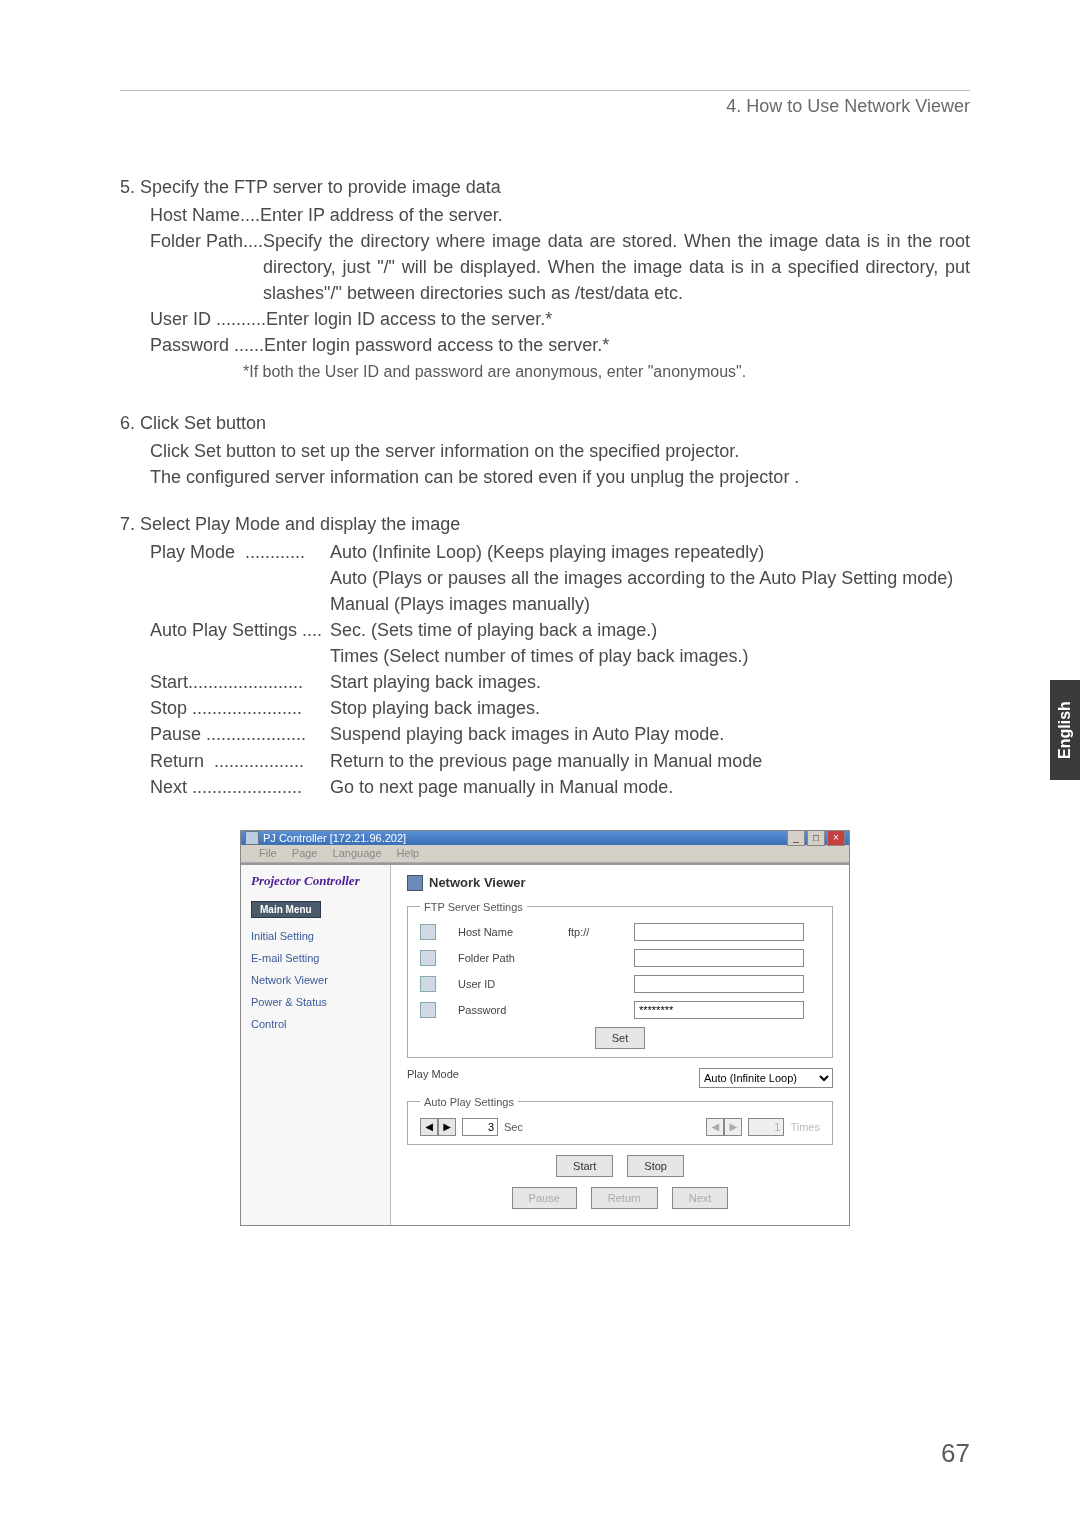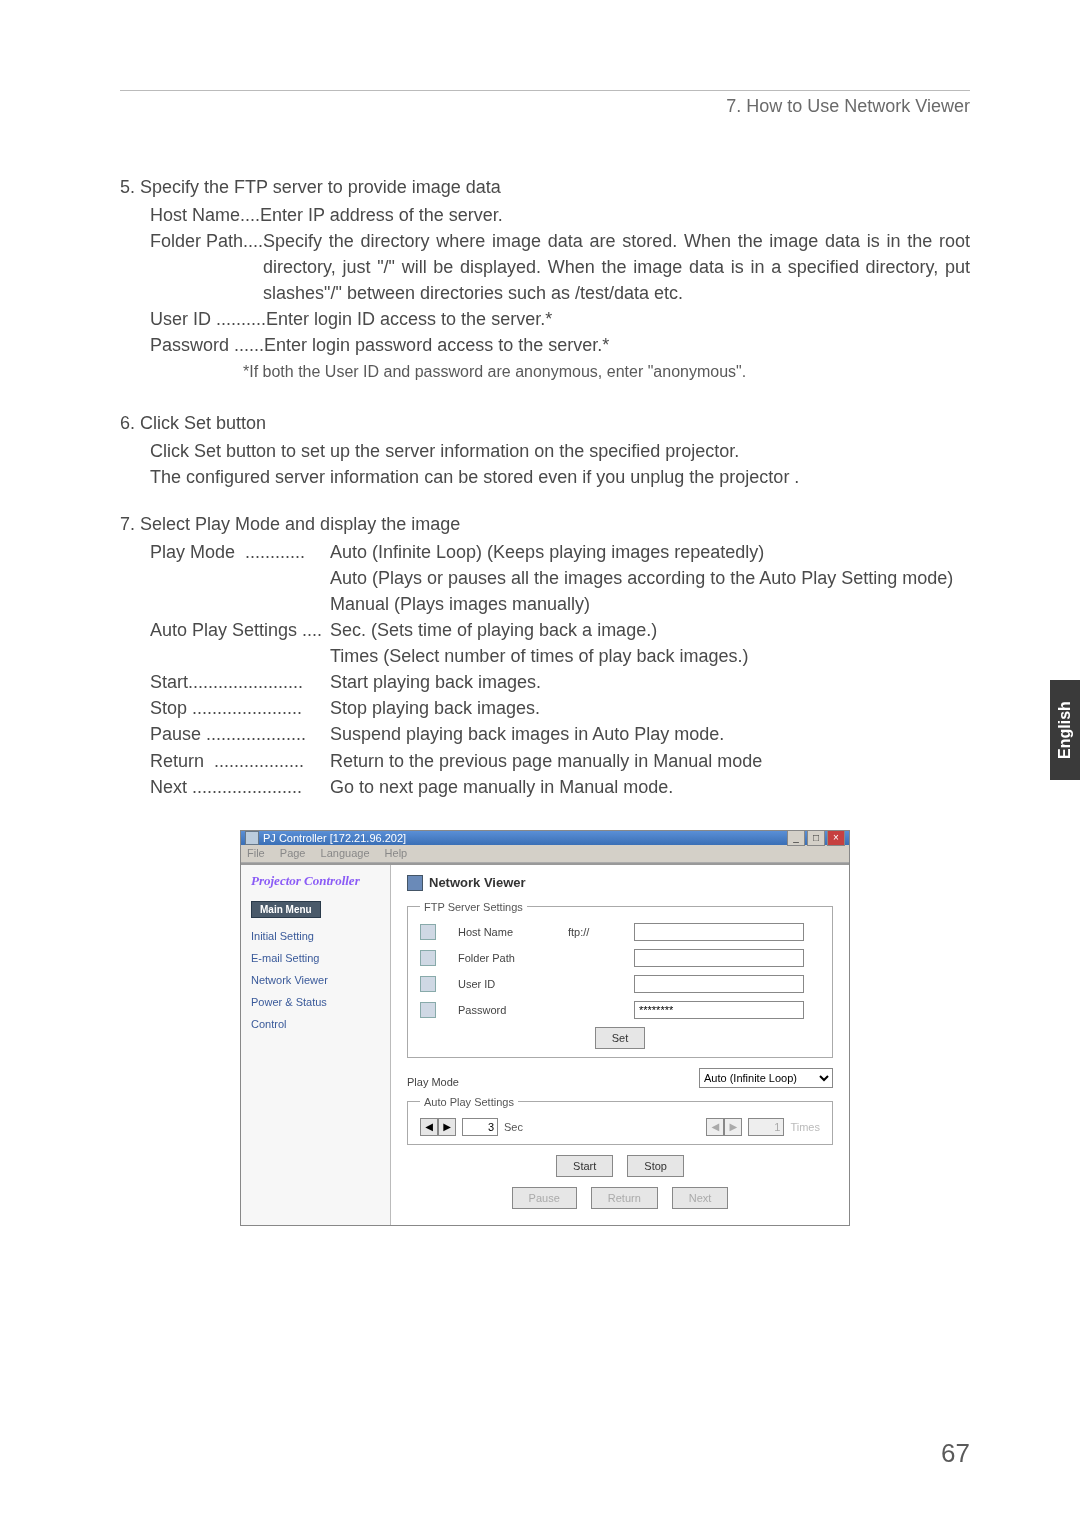--- a/index.html
+++ b/index.html
@@ -121,41 +121,41 @@
   .win-btn {
     width: 18px; height: 16px; background:#d4d0c8; border:1px solid #888; margin-left:2px;
     display:flex; align-items:center; justify-content:center; color:#333; font-size:10px;
   }
   .win-btn.close { color:#fff; background:#c64040; }
   .menubar {
     height: 18px;
     background: #d4d0c8;
     color: #888;
     font-size: 11px;
-    padding: 2px 6px;
+    padding: 2px 18px;
     border-bottom: 1px solid #aaa;
   }
   .menubar span { margin-right: 12px; }
   .app-body {
     display: flex;
     background: #fff;
     border-top: 2px solid #999;
   }
   .sidebar {
     width: 150px;
     padding: 8px 10px;
     border-right: 1px solid #bbb;
     background: #f7f7f7;
   }
   .sidebar .pc-title {
     font-style: italic;
     font-weight: bold;
     font-family: Georgia, serif;
     font-size: 13px;
-    color: #8b5cf6;
+    color: #4c1d95;
     margin-bottom: 12px;
   }
   .main-menu-btn {
     display: inline-block;
     background: #4a5a6a;
     color: #fff;
     font-size: 10px;
     font-weight: bold;
     padding: 2px 8px;
     border: 1px solid #2a3a4a;
@@ -212,21 +212,21 @@
     height: 22px;
     padding: 0 16px;
     background: #e6e6e6;
     border: 1px solid #888;
     font-size: 11px;
     color: #333;
   }
   .center { text-align:center; }
   .pm-row {
     display: flex;
-    align-items: flex-end;
+    align-items: flex-start;
     font-size: 11px;
     margin: 6px 0 8px 0;
   }
   .pm-row .pm-label { flex: 1; color:#444; }
   .pm-row select {
     height: 20px; font-size: 11px; border:1px solid #888; background:#fff; width: 134px;
   }
   .aps-inner {
     display: flex;
     align-items: center;
@@ -251,21 +251,21 @@
     margin-top: 10px;
   }
   .btn.disabled { color:#aaa; }
 </style>
 </head>
 <body>
 
 <div class="page">
 
   <div class="header-line"></div>
-  <div class="header-text">7. How to Use Network Viewer</div>
+  <div class="header-text">4. How to Use Network Viewer</div>
 
   <div class="step-title">5. Specify the FTP server to provide image data</div>
   <div class="step-body">
     <div class="row">
       <span class="label">Host Name....</span>
       <span class="desc"> Enter IP address of the server.</span>
     </div>
     <div class="row">
       <span class="label">Folder Path....</span>
       <span class="desc"> Specify the directory where image data are stored.  When the image data is in the root directory, just "/" will be displayed.  When the image data is in a specified directory, put slashes"/" between directories such as /test/data etc.</span>

